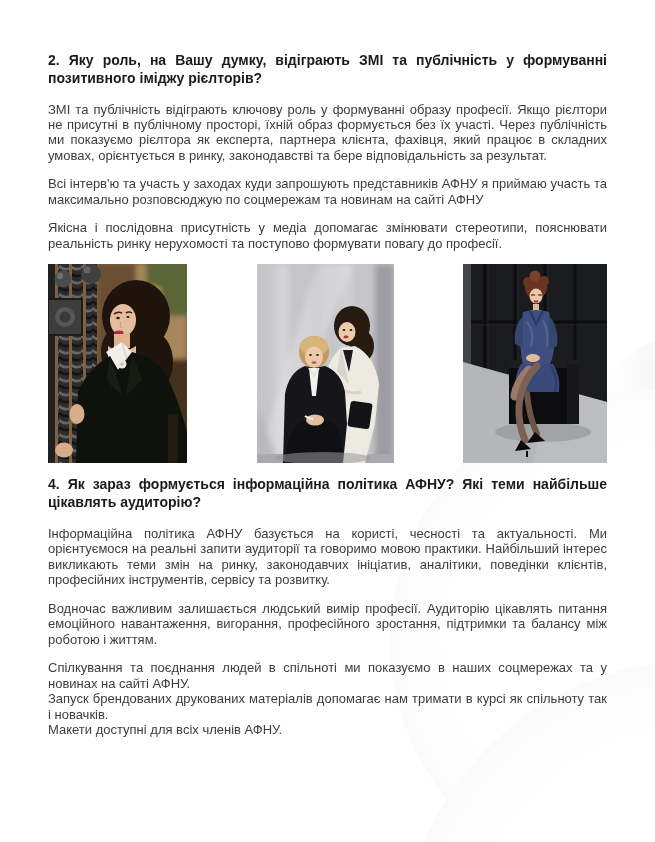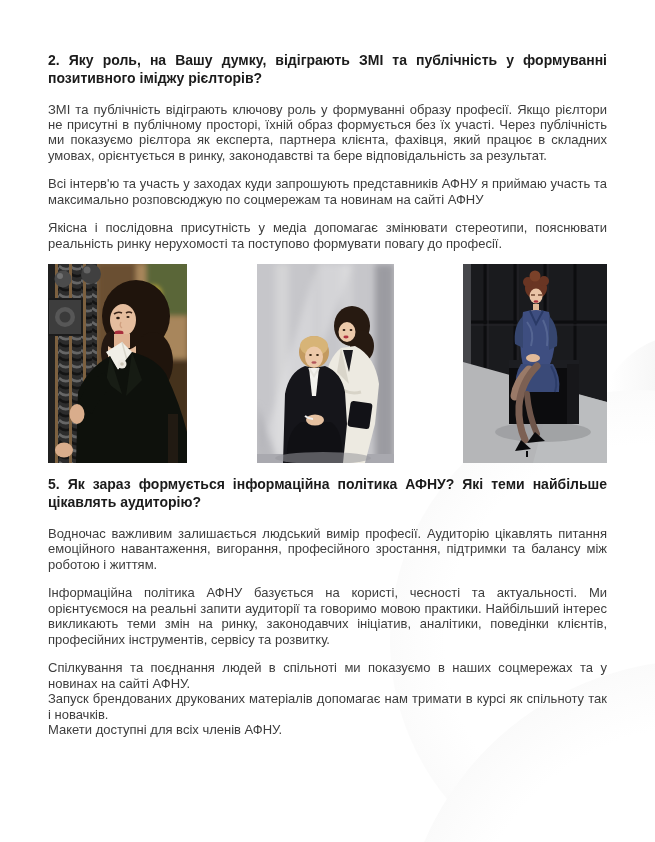--- a/index.html
+++ b/index.html
@@ -225,22 +225,22 @@
             <path d="M64,130 Q66,152 74,170" stroke="#6e554a" stroke-width="6" fill="none" stroke-linecap="round"></path>
             <path d="M58,176 L68,185 L52,187 Z" fill="#0a0a0c"></path>
             <path d="M72,168 L82,177 L64,179 Z" fill="#0a0a0c"></path>
             <line x1="64" y1="187" x2="64" y2="193" stroke="#0a0a0c" stroke-width="2"></line>
           </g>
         </svg>
       </figure>
 
     </div>
 
-    <h2 class="q-heading">5. Як зараз формується інформаційна політика АФНУ? Які теми найбільше цікавлять аудиторію?</h2>
-
+    <h2 class="q-heading">4. Як зараз формується інформаційна політика АФНУ? Які теми найбільше цікавлять аудиторію?</h2>
+
+    <p class="answer">Інформаційна політика АФНУ базується на користі, чесності та актуальності. Ми орієнтуємося на реальні запити аудиторії та говоримо мовою практики. Найбільший інтерес викликають теми змін на ринку, законодавчих ініціатив, аналітики, поведінки клієнтів, професійних інструментів, сервісу та розвитку.</p>
     <p class="answer">Водночас важливим залишається людський вимір професії. Аудиторію цікавлять питання емоційного навантаження, вигорання, професійного зростання, підтримки та балансу між роботою і життям.</p>
-    <p class="answer">Інформаційна політика АФНУ базується на користі, чесності та актуальності. Ми орієнтуємося на реальні запити аудиторії та говоримо мовою практики. Найбільший інтерес викликають теми змін на ринку, законодавчих ініціатив, аналітики, поведінки клієнтів, професійних інструментів, сервісу та розвитку.</p>
     <p class="answer multiline">Спілкування та поєднання людей в спільноті ми показуємо в наших соцмережах та у новинах на сайті АФНУ.
 Запуск брендованих друкованих матеріалів допомагає нам тримати в курсі як спільноту так і новачків.
 Макети доступні для всіх членів АФНУ.</p>
 
   </div>
 </div>
 
 </body></html>

